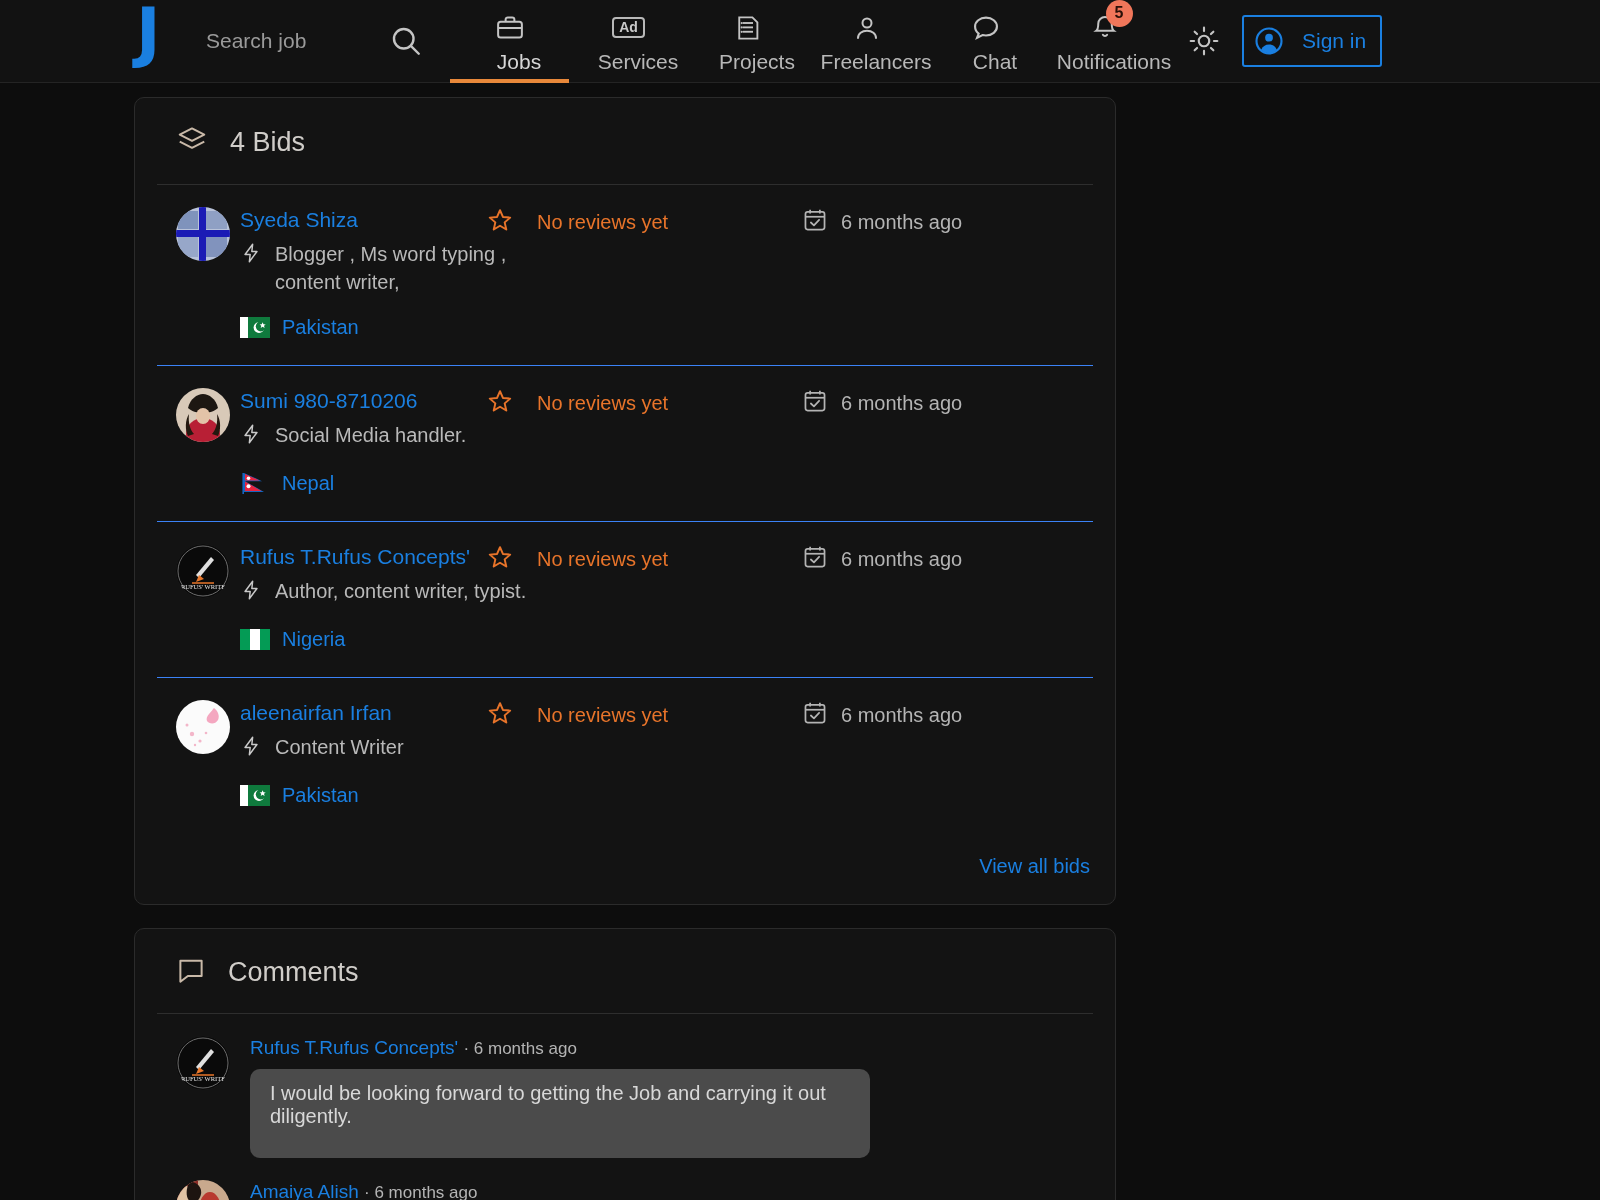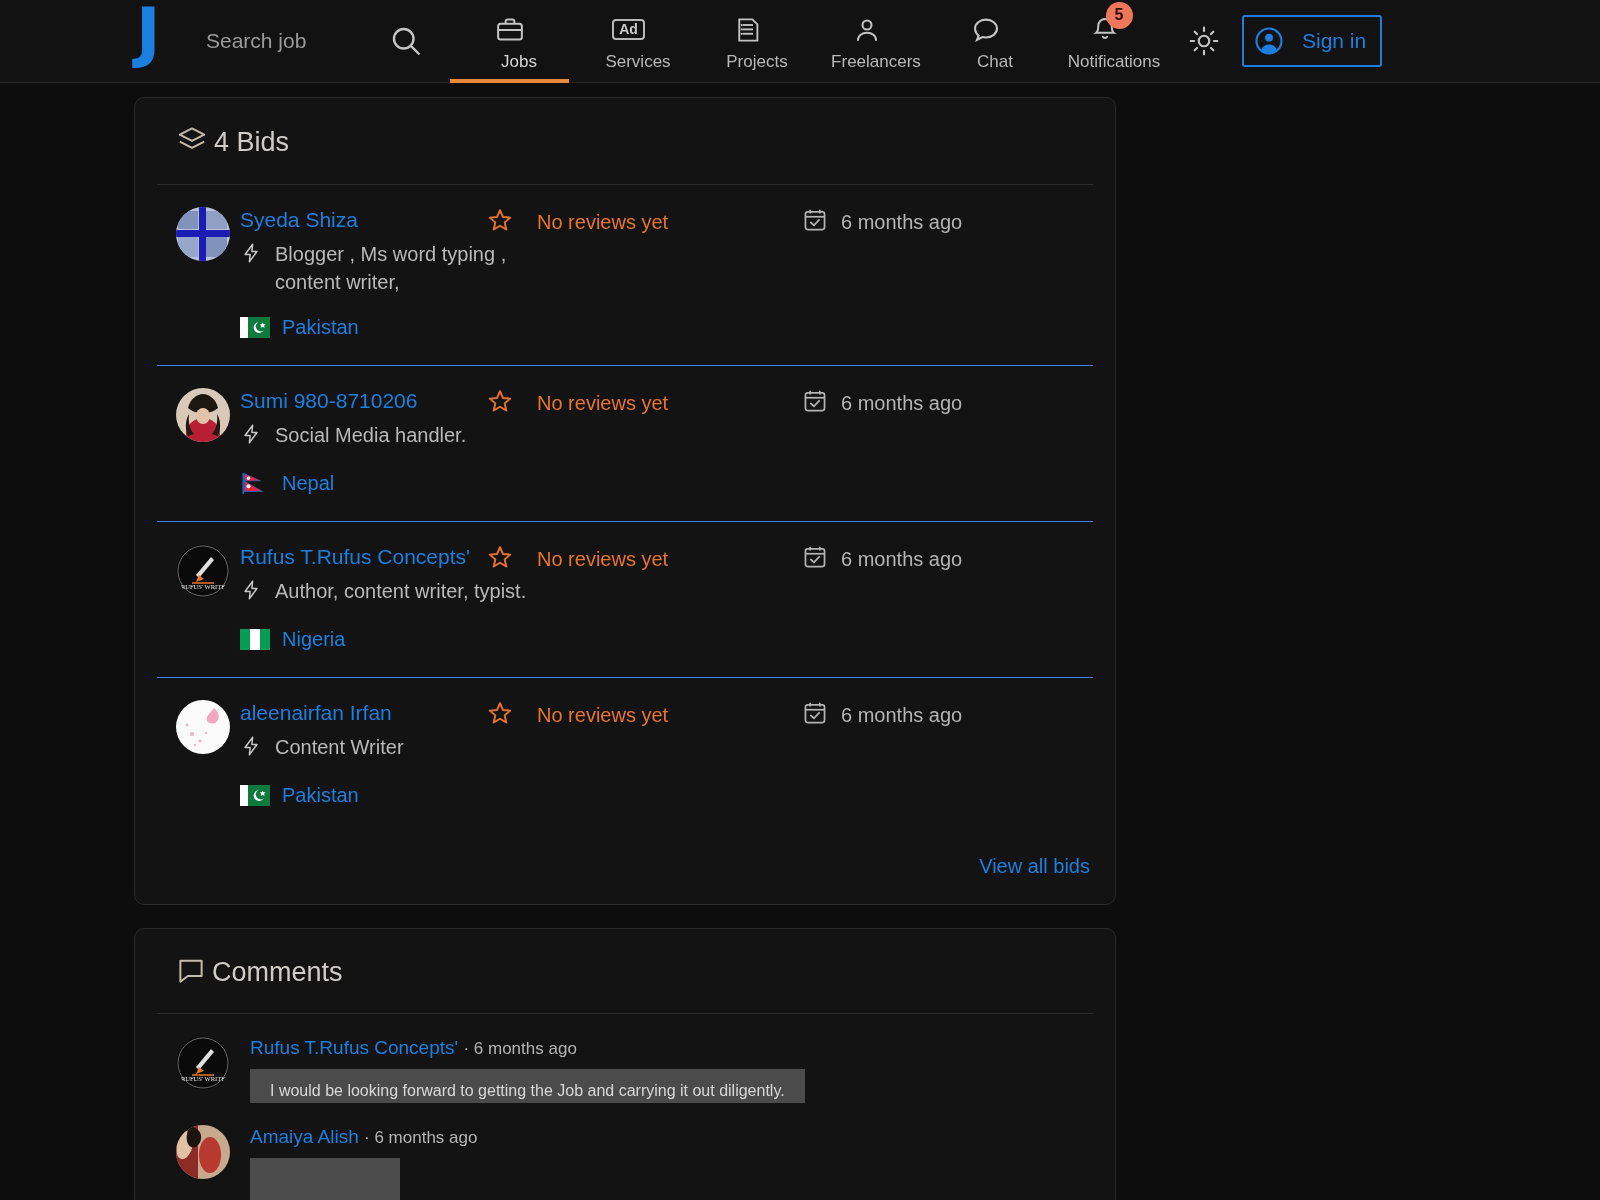--- a/index.html
+++ b/index.html
@@ -69,21 +69,21 @@
     display: flex;
     flex-direction: column;
     align-items: center;
     justify-content: center;
     gap: 7px;
     position: relative;
     cursor: pointer;
     padding-top: 4px;
   }
   .nav-item .nav-label {
-    font-size: 17px;
+    font-size: 21px;
     color: #b8b8b8;
     white-space: nowrap;
     margin-left: 19px;
   }
   .nav-item.active::after {
     content: "";
     position: absolute;
     left: 0px; right: 0px; bottom: 0px;
     height: 4px;
     background: #e8883a;
@@ -146,21 +146,21 @@
     width: 982px;
     margin-left: 134px;
     background: #131313;
     border: 1px solid #2b2b2b;
     border-radius: 10px;
     padding: 0 22px;
   }
   .card + .card { margin-top: 23px; }
 
   .card-head {
-    display: flex; align-items: center; gap: 6px;
+    display: flex; align-items: center; gap: 22px;
     padding: 26px 0 24px 19px;
   }
   .card-title {
     font-size: 27px;
     color: #d0cdc9;
     font-weight: 400;
   }
   .divider { height: 1px; background: #2e2e2e; }
 
   .bid-row {
@@ -235,24 +235,24 @@
   .comment-body { margin-left: 10px; }
   .comment-meta {
     font-size: 19px;
     line-height: 24px;
   }
   .comment-author { color: #1a7fe0; cursor: pointer; }
   .comment-time { color: #b4b4b4; font-size: 17px; }
   .comment-bubble {
     margin-top: 8px;
     background: #4b4b4b;
-    border-radius: 0;
-    padding: 13px 20px 3px 20px;
+    border-radius: 10px;
+    padding: 13px 20px 30px 20px;
     color: #d8d8d8;
-    font-size: 16px;
+    font-size: 20px;
     display: inline-block;
     max-width: 620px;
   }
   .comment-bubble.empty { min-width: 150px; min-height: 46px; }
 </style>
 </head>
 <body>
 
 <div class="header">
 

